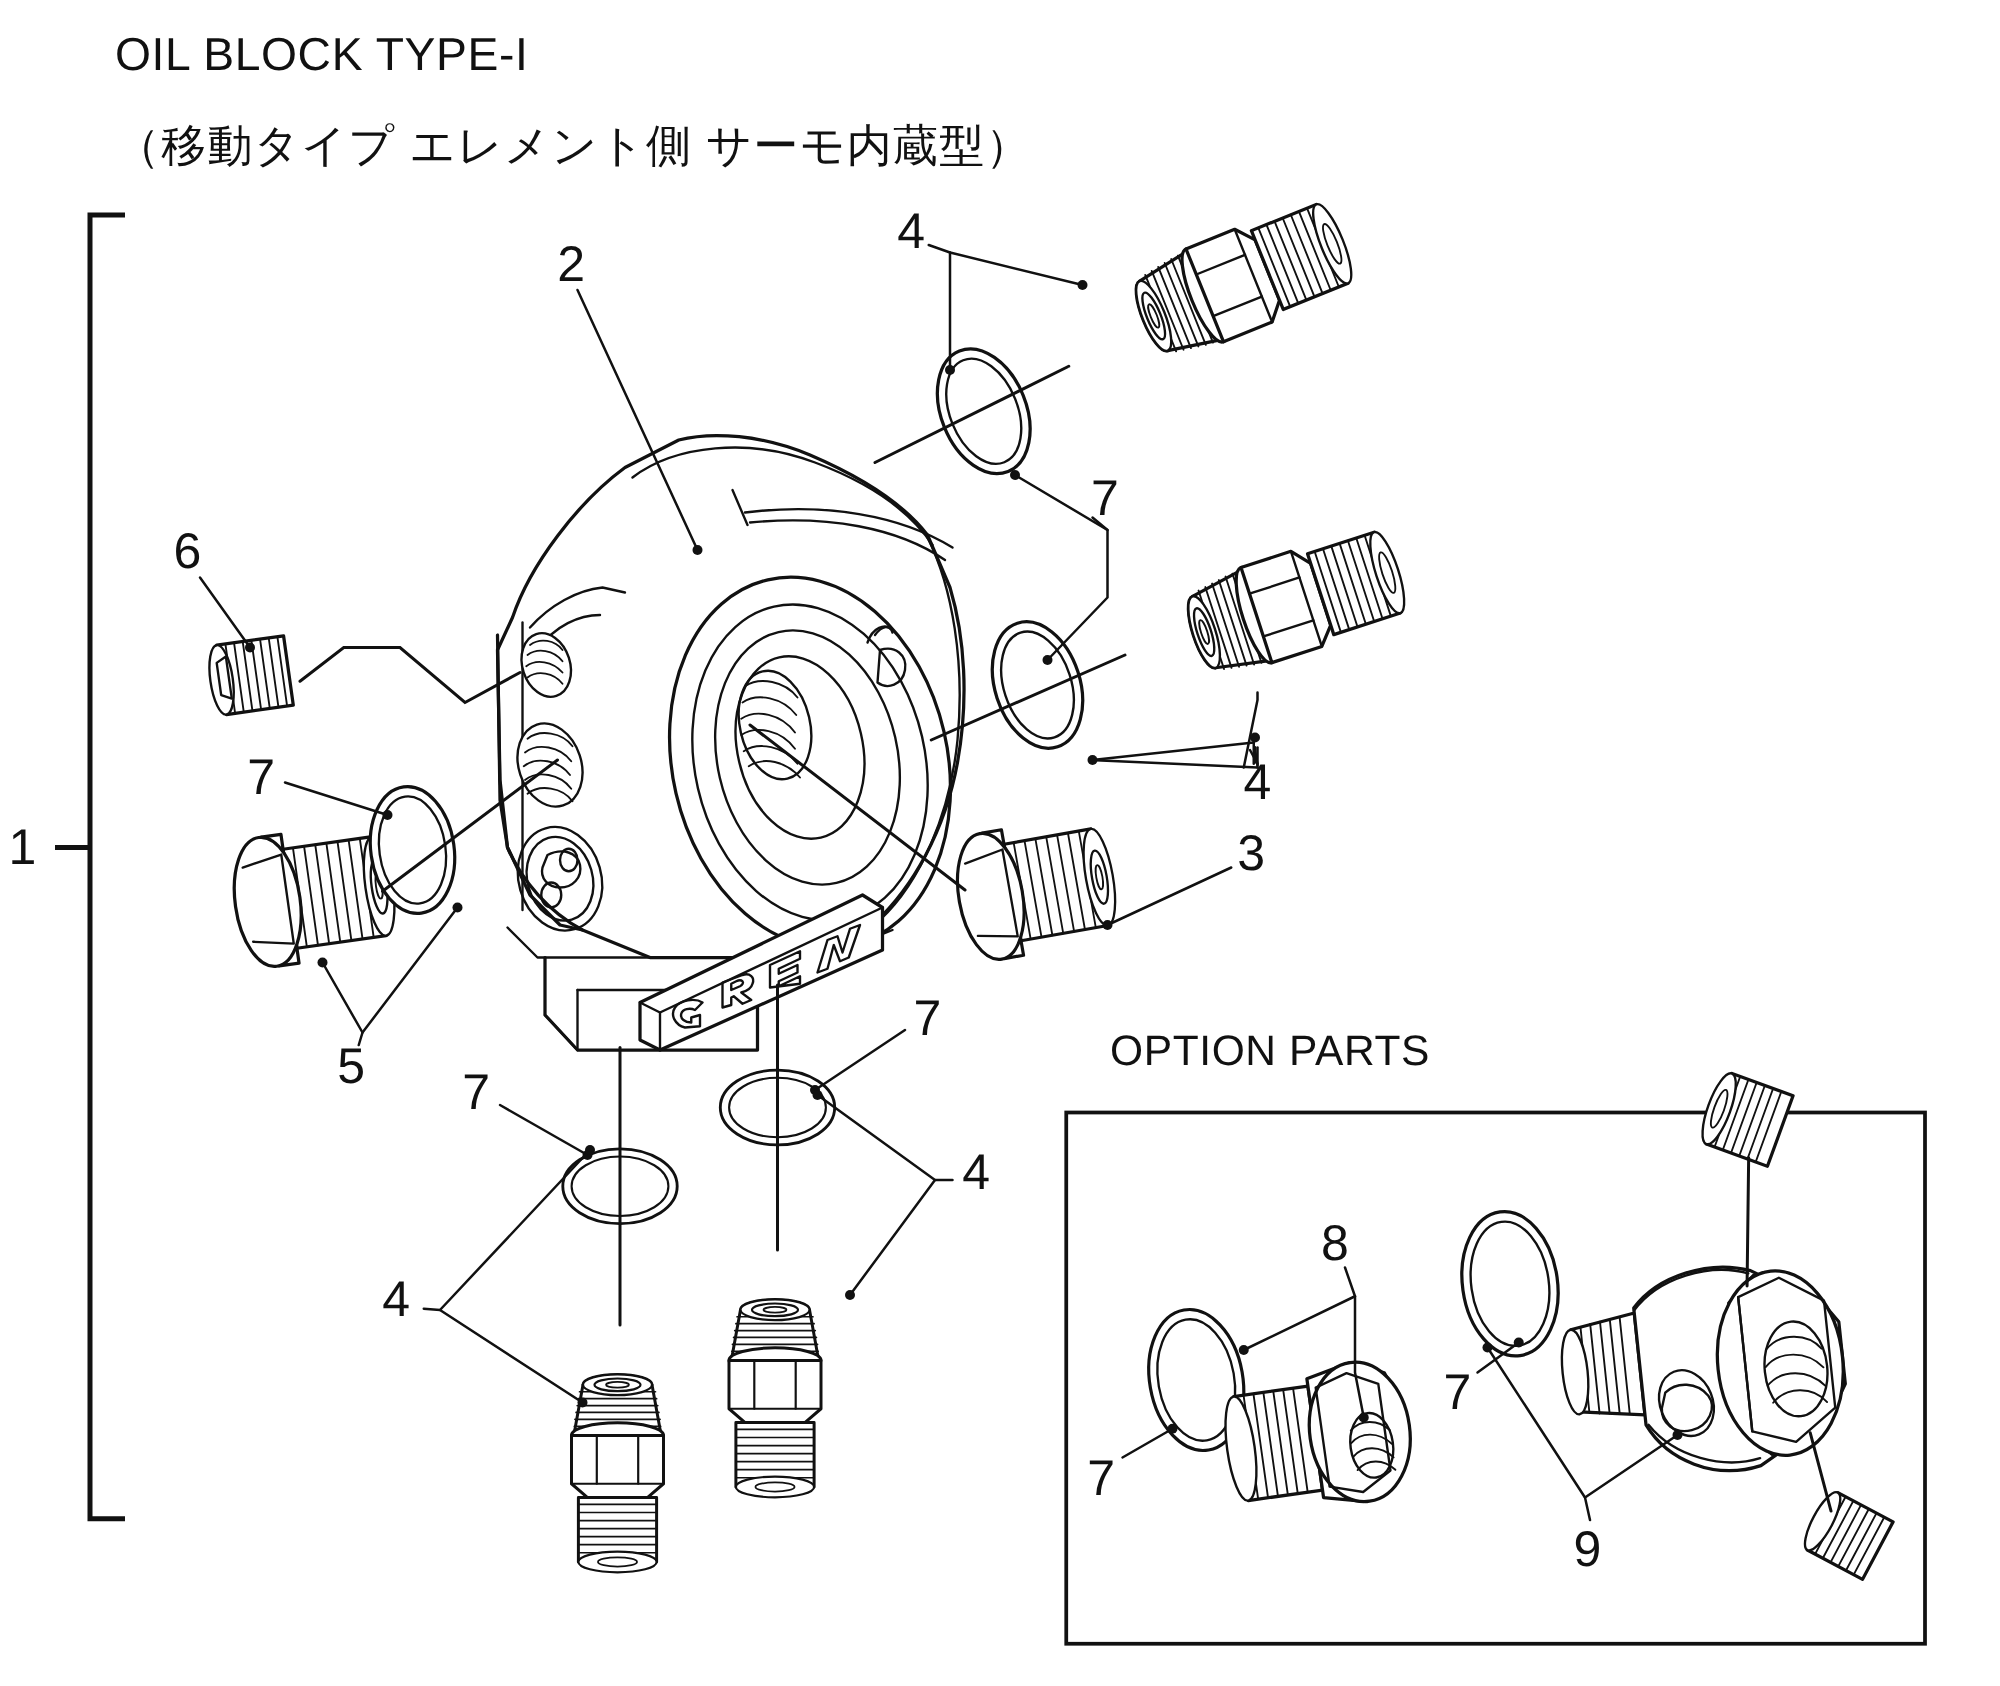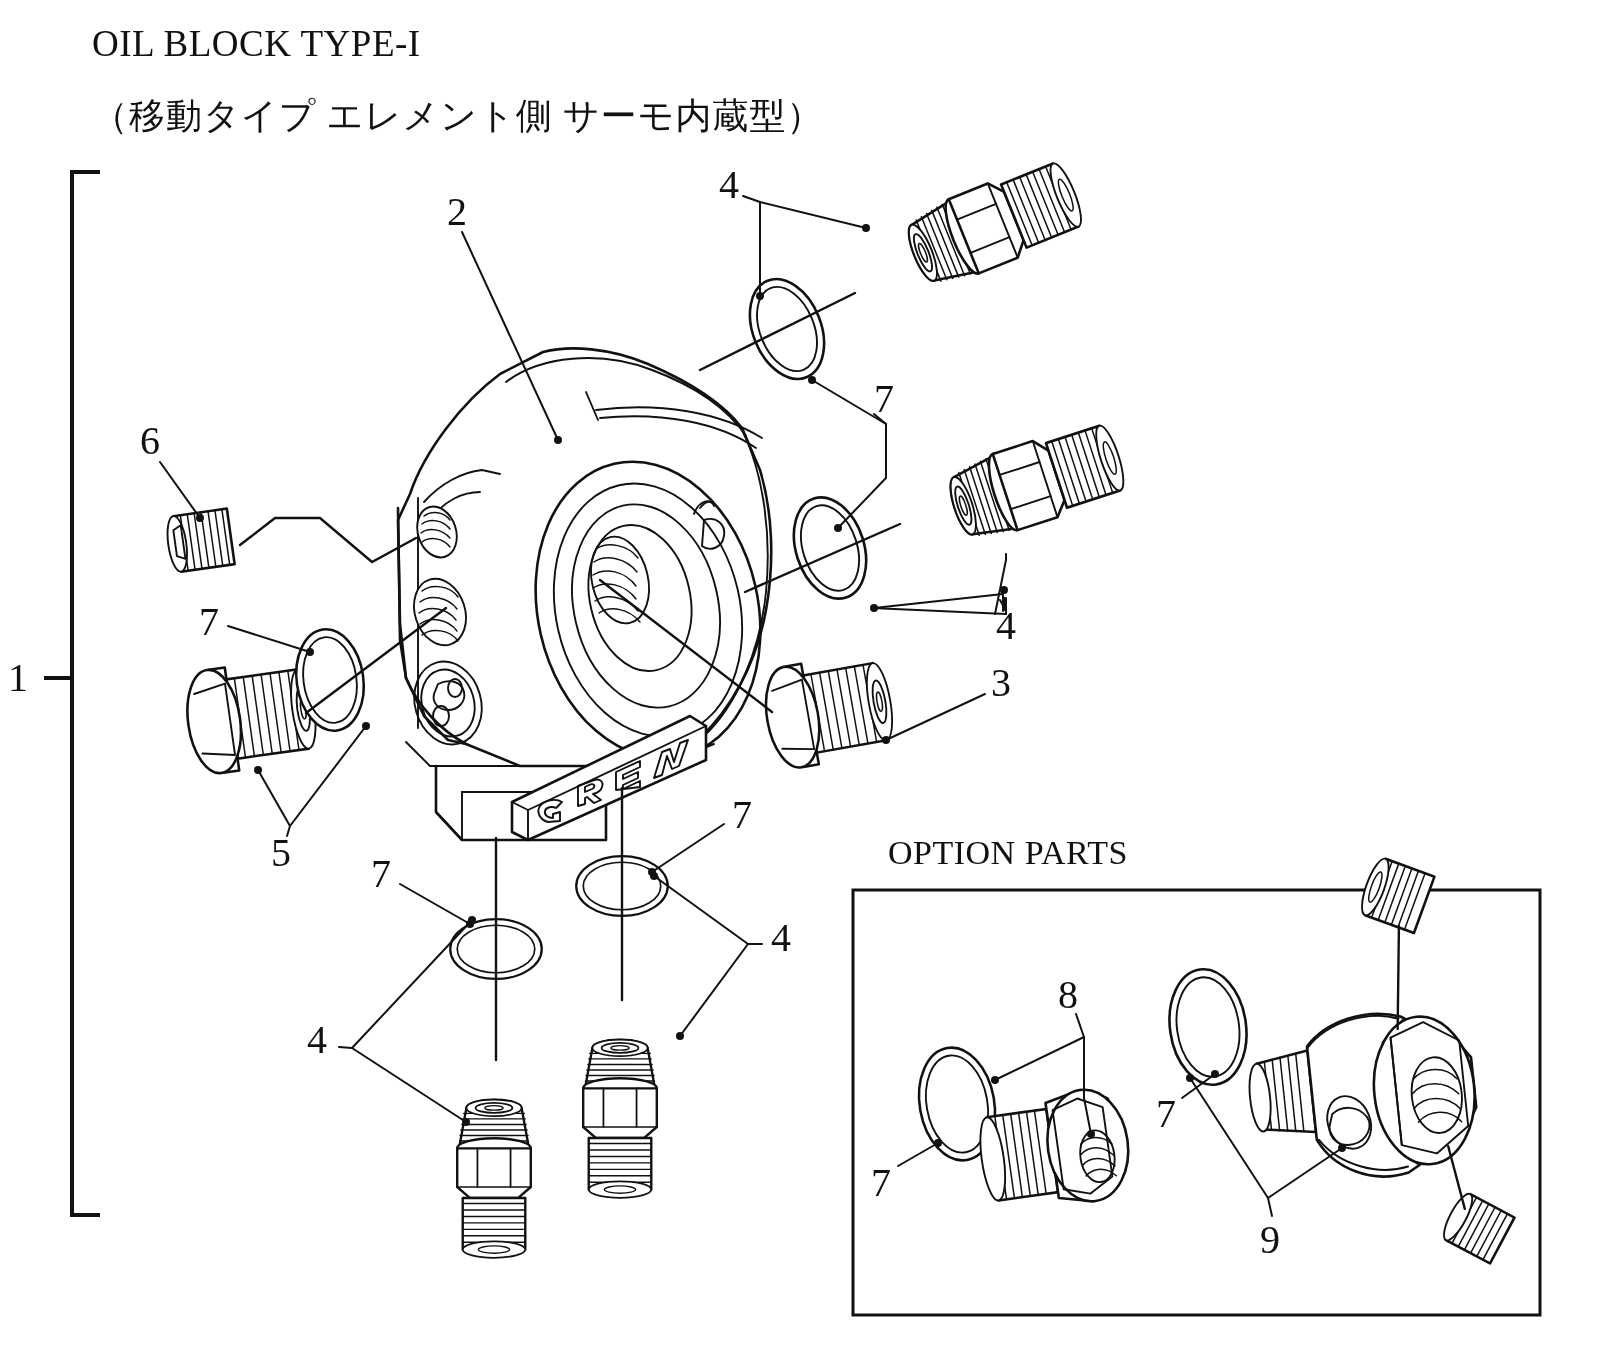--- a/index.html
+++ b/index.html
@@ -4,33 +4,33 @@
 <title>OIL BLOCK TYPE-I Parts Diagram</title>
 <style>
   html,body{margin:0;padding:0;background:#ffffff;}
   body{
     width:1600px;height:1349px;
     font-family:"Liberation Sans","DejaVu Sans",sans-serif;
     color:#111111;
     position:relative;
     overflow:hidden;
   }
-  #stage{position:absolute;left:0;top:0;width:1600px;height:1349px;font-family:Liberation Serif, serif;}
+  #stage{position:absolute;left:0;top:0;width:1600px;height:1349px;}
   #stage svg{position:absolute;left:0;top:0;}
 
   .title-block{position:absolute;left:92px;top:18px;}
   .title-line{
     font-size:37px;letter-spacing:0.5px;font-weight:400;
     color:#111;line-height:1.42;white-space:nowrap;
   }
   .title-line.jp{font-size:36px;letter-spacing:1px;margin-top:20px;}
 
   .opt-title{
     position:absolute;left:888px;top:822px;
-    font-size:34px;letter-spacing:0.5px;color:#111;white-space:nowrap;margin-top:12px;
+    font-size:34px;letter-spacing:0.5px;color:#111;white-space:nowrap;
   }
 
   .callout{
     position:absolute;
     font-size:40px;line-height:1;color:#111;
     white-space:nowrap;
     transform:translate(-50%,-50%);
     font-weight:400;
   }
 </style>

